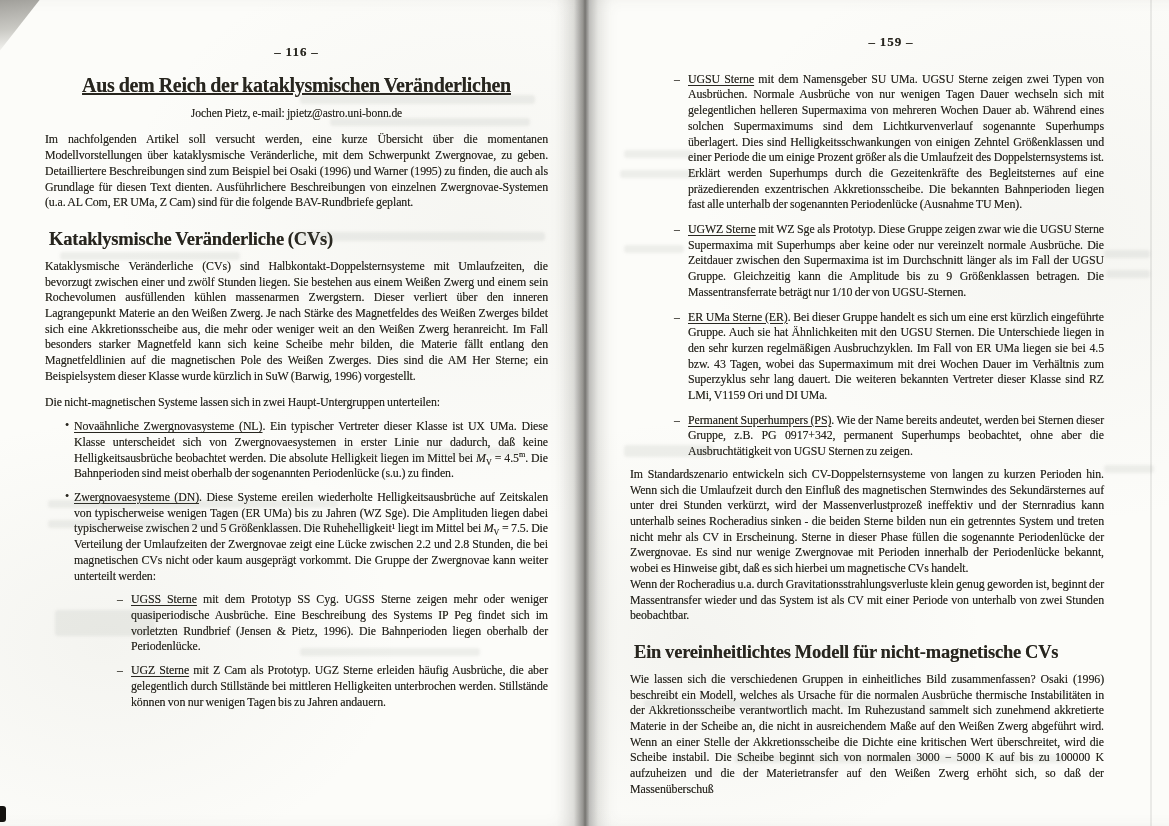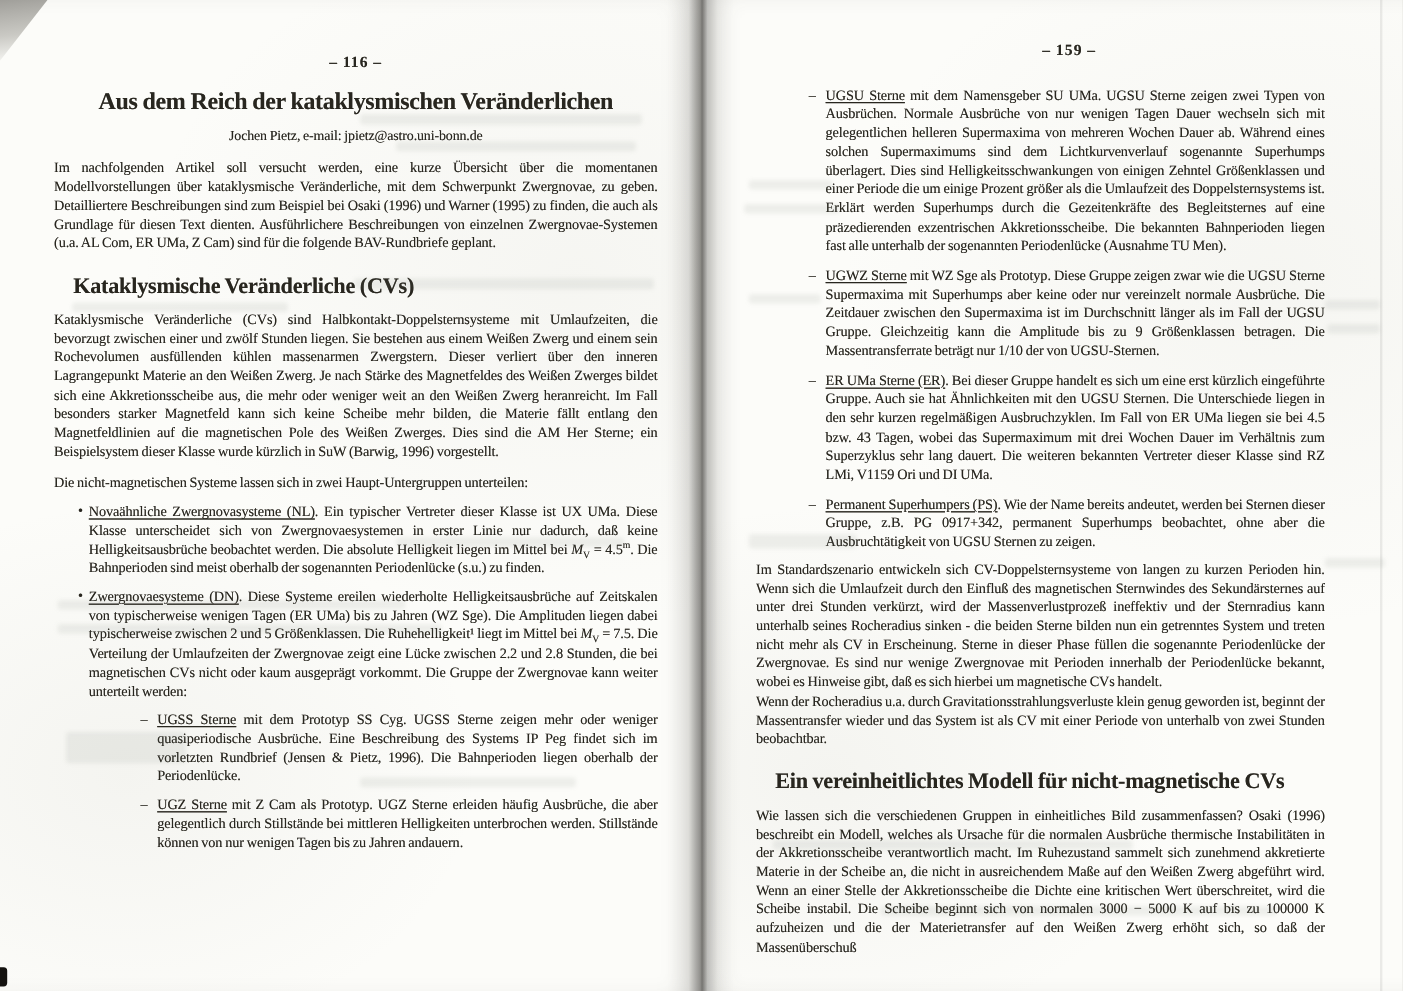--- a/index.html
+++ b/index.html
@@ -15,24 +15,24 @@
   .gutter{position:absolute;left:556px;top:0;width:56px;height:826px;z-index:6;pointer-events:none;
         background:linear-gradient(to right, rgba(0,0,0,0) 0%, rgba(0,0,0,0.05) 32%,
           rgba(48,46,42,0.40) 48%, rgba(40,38,35,0.55) 52%, rgba(0,0,0,0.14) 60%,
           rgba(0,0,0,0.03) 75%, rgba(0,0,0,0) 100%);}
   .col{position:absolute;font-size:11.9px;line-height:15.7px;letter-spacing:-0.1px;word-spacing:-0.5px;
        text-align:justify;text-shadow:0 0 0.4px rgba(45,42,36,0.55);}
   .col-left{left:45px;top:44px;width:503px;}
   .col-right{left:46px;top:34px;width:474px;}
   .pagenum{text-align:center;font-weight:bold;font-size:13px;letter-spacing:1px;}
   .pagenum-right{transform:translateX(24px);}
-  .doc-title{text-align:center;font-weight:bold;font-size:20px;letter-spacing:-0.3px;margin-top:13px;line-height:24px;}
+  .doc-title{text-align:center;font-weight:bold;font-size:20px;letter-spacing:-0.3px;margin-top:13px;line-height:24px;text-decoration:underline;}
   .author{text-align:center;font-size:11.6px;margin-top:9px;}
   .para{margin-top:11px;}
-  .heading{font-weight:bold;font-size:18.5px;letter-spacing:-0.2px;line-height:23px;margin:17px 0 8px 16px;text-align:left;}
+  .heading{font-weight:bold;font-size:18.5px;letter-spacing:-0.2px;line-height:23px;margin:17px 0 8px 4px;text-align:left;}
   .lead-line{margin-top:10px;}
   .list{margin-top:9px;}
   .li{position:relative;margin-top:8px;}
   .li-bullet{padding-left:29px;}
   .li-bullet>.marker{position:absolute;left:20px;top:-1px;}
   .sublist{margin-top:7px;}
   .li-dash{padding-left:26px;}
   .li-dash>.marker{position:absolute;left:12px;top:0;}
   .subcol{padding-left:31px;}
   .rlist .li-dash{padding-left:58px;margin-top:9px;}

